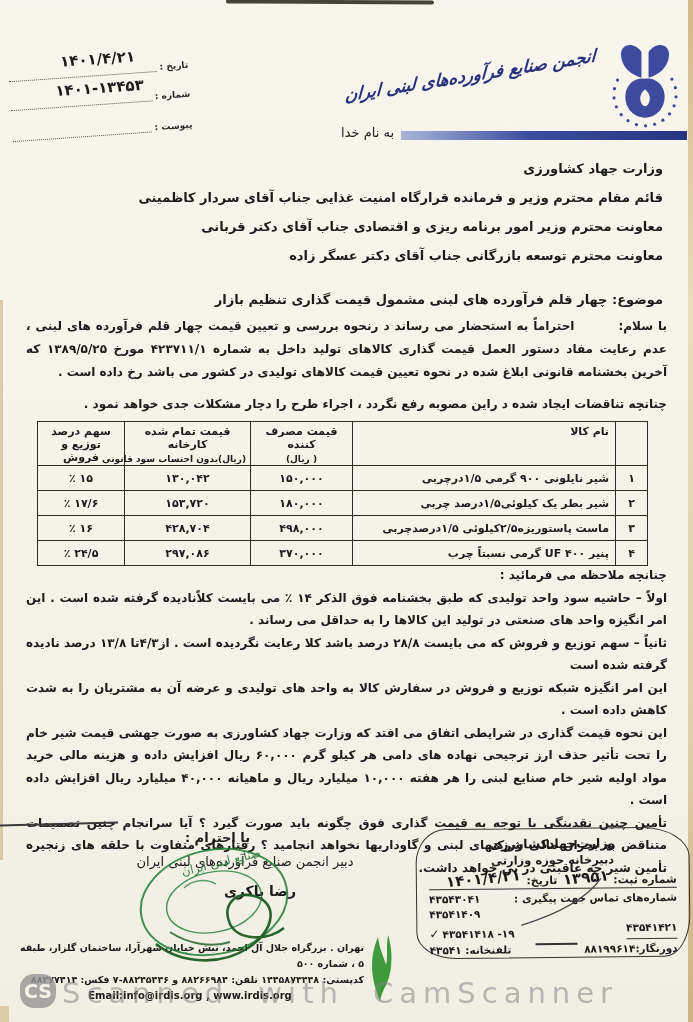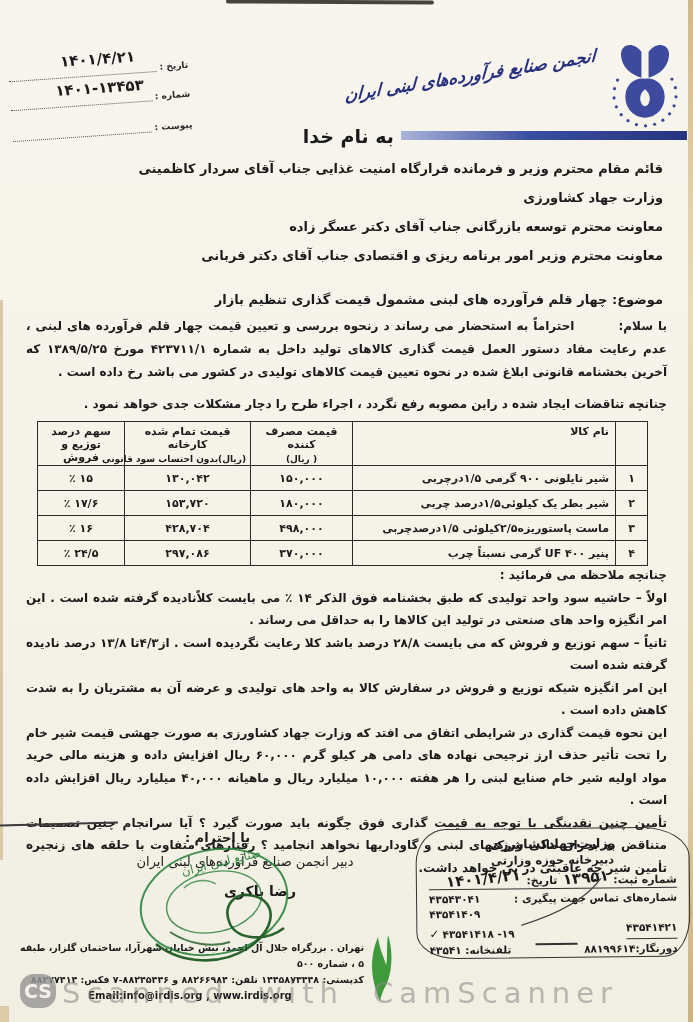--- a/index.html
+++ b/index.html
@@ -10,21 +10,21 @@
   
   .top-streak{position:absolute;left:226px;top:0;width:208px;height:4px;background:#45443a;border-radius:3px;transform:rotate(.3deg);}
   .edge-right{position:absolute;right:0;top:0;width:5px;height:100%;background:linear-gradient(180deg,#c9a96e,#e6d6ae 30%,#dcc99e 70%,#c2a369);opacity:.8;}
   .edge-left{position:absolute;left:0;top:300px;width:3px;height:560px;background:#c9b488;opacity:.65;}
   .corner-bl{position:absolute;left:0;top:1006px;width:9px;height:16px;background:#d3bd8d;opacity:.7;}
   
   .logo-svg{position:absolute;right:8px;top:36px;width:80px;height:96px;}
   .org-calligraphy{position:absolute;right:96px;top:64px;width:238px;font-size:17px;font-weight:600;color:#27317d;
     transform:rotate(-9deg) skewX(-12deg);font-style:italic;text-align:center;letter-spacing:1px;white-space:nowrap;}
   .blue-bar{position:absolute;right:6px;top:131px;width:286px;height:9px;background:linear-gradient(to left,#25357f,#3a4da0 55%,#aab4d9);}
-  .bismillah{position:absolute;right:299px;top:125px;font-size:19px;font-weight:700;}
+  .bismillah{position:absolute;right:299px;top:125px;font-size:13px;font-weight:400;}
   .meta{position:absolute;left:10px;top:50px;width:180px;transform:rotate(-4deg);}
   .meta-row{position:relative;margin-bottom:3px;}
   .meta-value{text-align:center;font-weight:700;font-size:15px;margin-bottom:-3px;letter-spacing:.5px;}
   .meta-line{display:flex;align-items:flex-end;}
   .meta-label{font-size:9px;font-weight:700;color:#2a2a2a;padding-left:3px;}
   .dots{flex:1;border-bottom:1.6px dotted #555;height:10px;}
   .meta-attach{margin-top:20px;}
   
   .recipients{position:absolute;right:30px;top:154px;left:40px;}
   .recipients div{font-size:13px;font-weight:700;line-height:29px;text-align:right;}
@@ -133,24 +133,24 @@
     </div>
     <div class="meta-row meta-attach">
       <div class="meta-line">
           <span class="meta-label">پیوست :</span>
           <span class="dots"></span>
         </div>
     </div>
   </div>
 
   <div class="recipients">
+    <div>وزارت جهاد کشاورزی</div>
     <div>قائم مقام محترم وزیر و فرمانده قرارگاه امنیت غذایی جناب آقای سردار کاظمینی</div>
-    <div>وزارت جهاد کشاورزی</div>
+    <div>معاونت محترم وزیر امور برنامه ریزی و اقتصادی جناب آقای دکتر قربانی</div>
     <div>معاونت محترم توسعه بازرگانی  جناب آقای دکتر عسگر زاده</div>
-    <div>معاونت محترم وزیر امور برنامه ریزی و اقتصادی جناب آقای دکتر قربانی</div>
   </div>
 
   <div class="subject">موضوع: چهار قلم فرآورده های لبنی مشمول قیمت گذاری تنظیم بازار</div>
 
   <div class="body1">
     <p><span>با سلام:</span><span class="spacer"></span><span>احتراماً به استحضار می رساند د رنحوه بررسی و تعیین قیمت چهار قلم فرآورده های لبنی ، عدم رعایت مفاد دستور العمل قیمت گذاری کالاهای تولید داخل به شماره ۴۲۳۷۱۱/۱ مورخ ۱۳۸۹/۵/۲۵ که آخرین بخشنامه قانونی ابلاغ شده در نحوه تعیین قیمت کالاهای تولیدی در کشور می باشد رخ داده است .</span></p>
     <p class="note">چنانچه تناقضات ایجاد شده د راین مصوبه  رفع نگردد ، اجراء طرح را دچار مشکلات جدی خواهد نمود .</p>
   </div>
 
   <table class="price-table">

